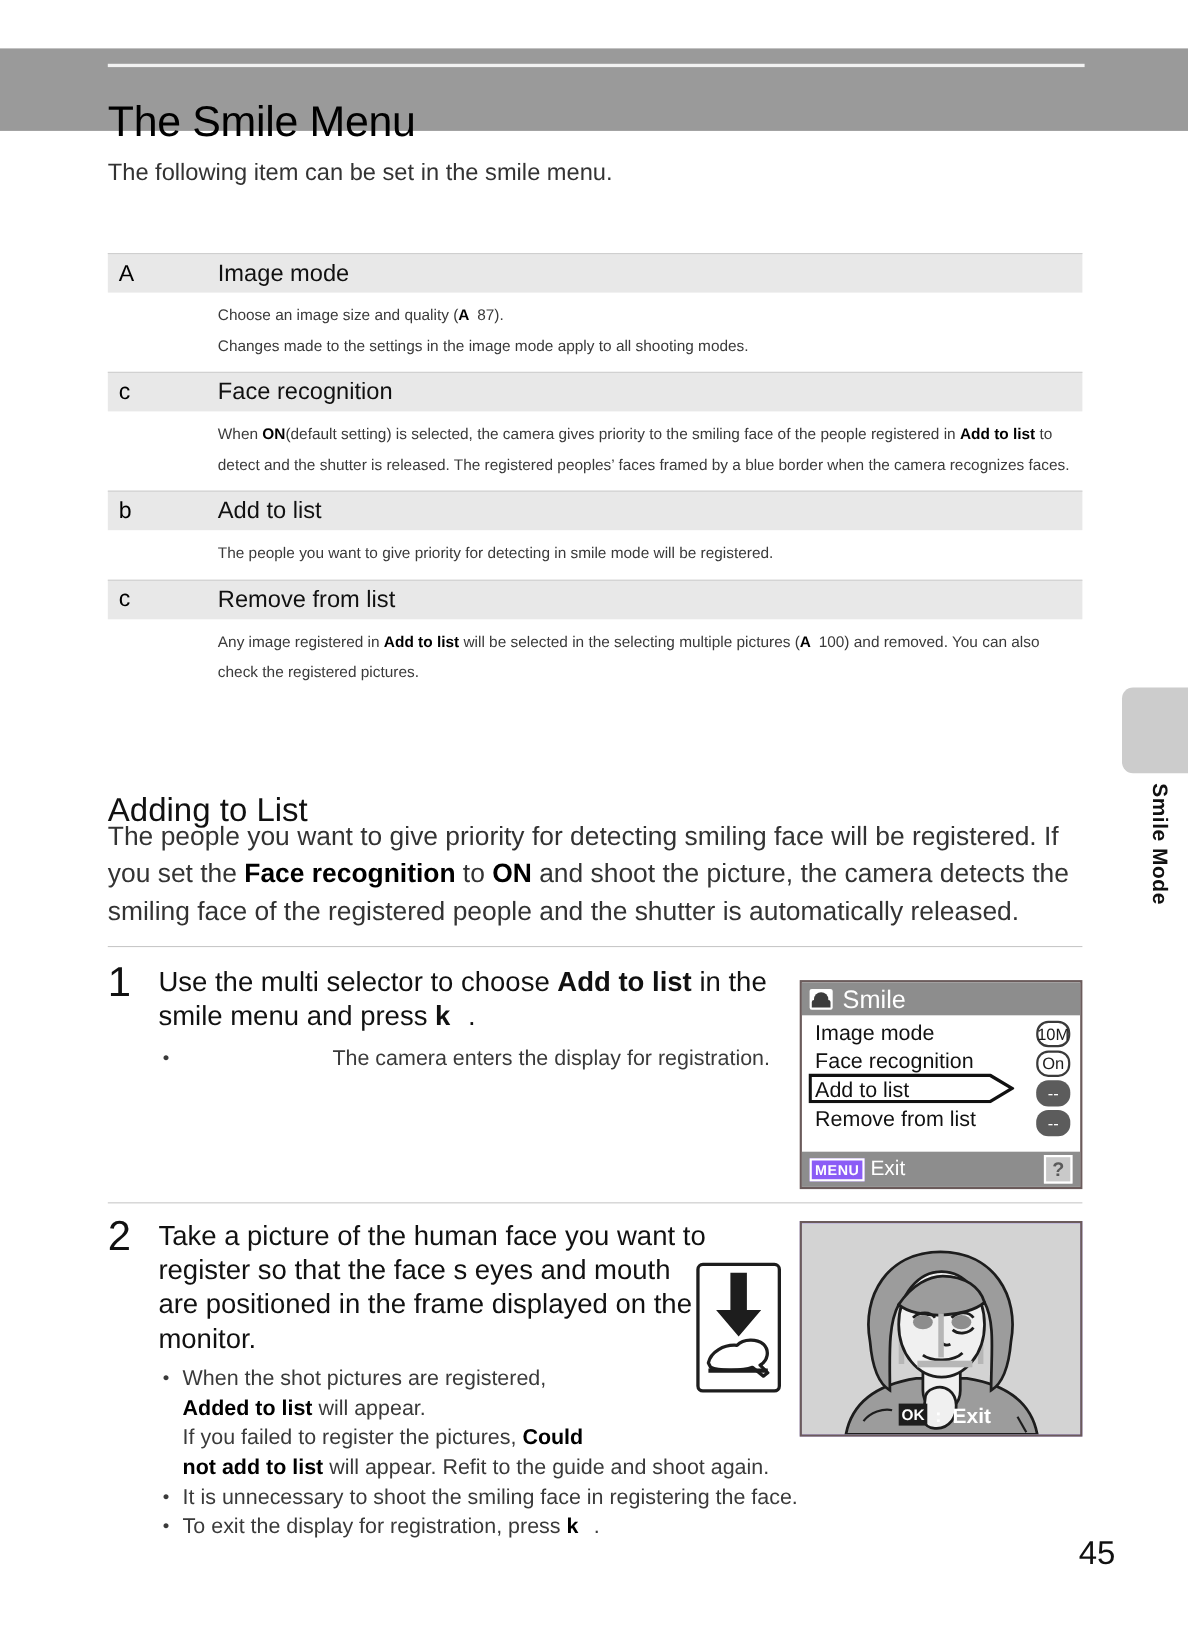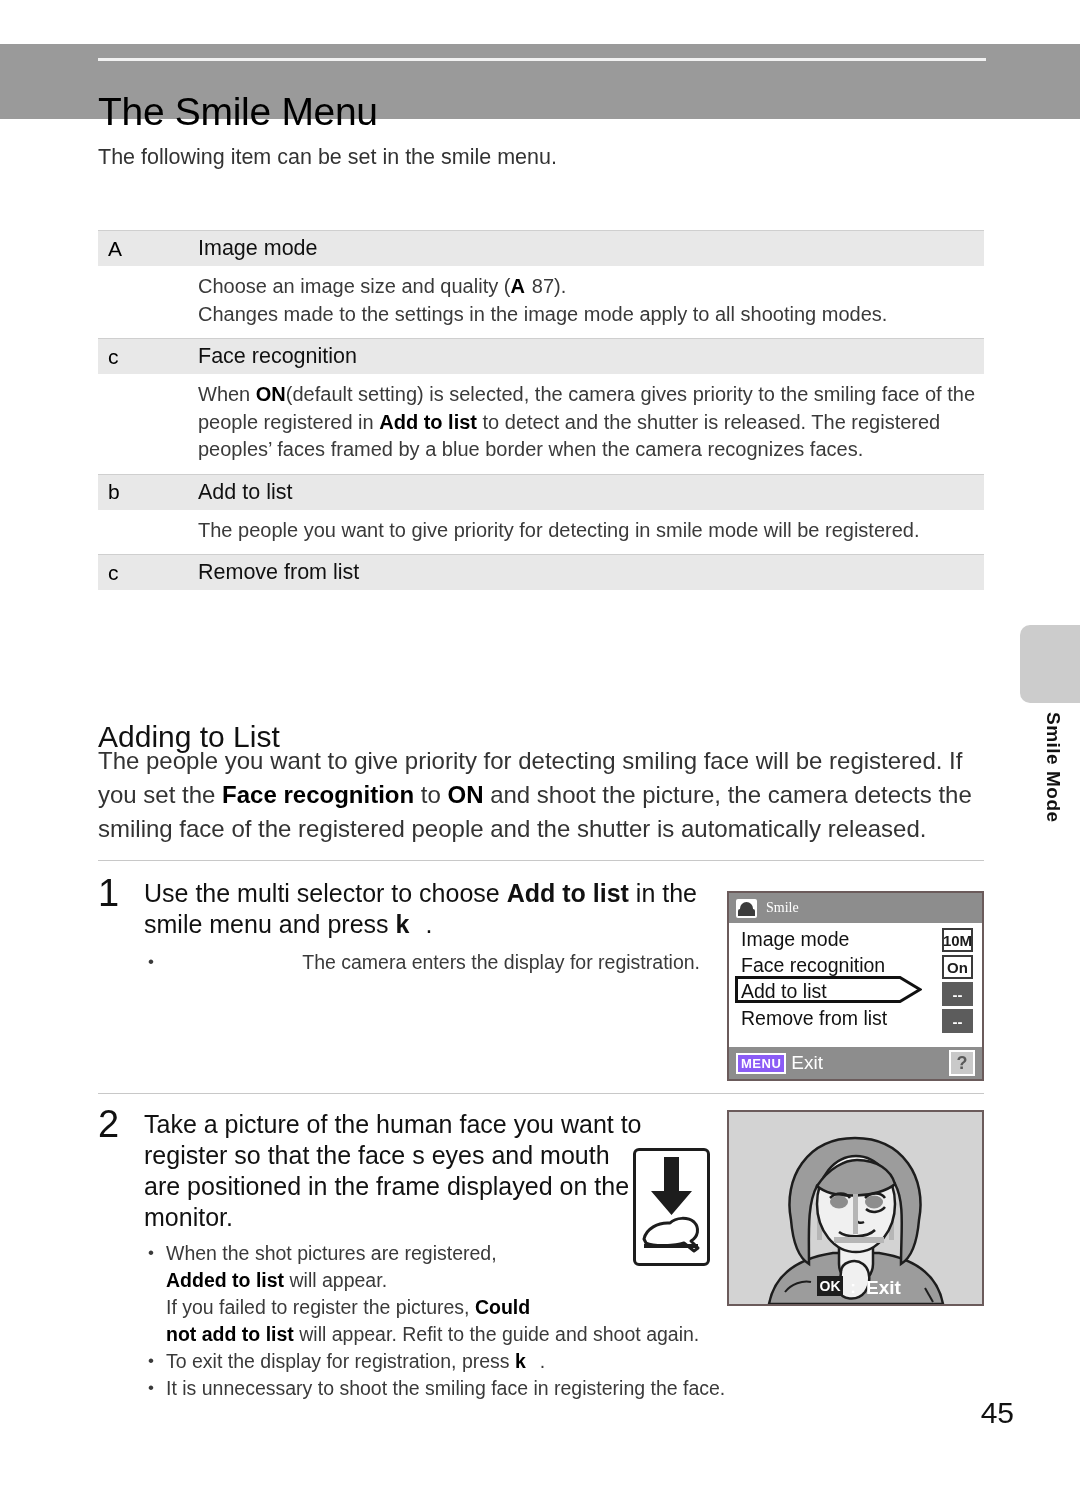--- a/index.html
+++ b/index.html
@@ -74,21 +74,21 @@
     font-size: 21px;
     color: #000;
     box-sizing: border-box;
   }
   .row-head .name-cell {
     font-size: 21.5px;
     color: #111;
   }
   .row-body {
     padding: 7px 0 10px 100px;
-    font-size: 20px;
+    font-size: 14px;
     line-height: 27.5px;
     color: #3a3a3a;
   }
   .row-body b { color: #000; font-weight: bold; }
   .row-body .aref { font-weight: bold; color:#000; padding-right: 7px; }
 
   
   .sec-heading {
     position: absolute;
     left: 98px; top: 695px;
@@ -189,22 +189,22 @@
   }
   .smile-badge::after {
     content: "";
     position: absolute; left: 2px; bottom: 2px;
     width: 17px; height: 7px;
     background: #3c3c3c;
     border-radius: 2px 2px 0 0;
   }
   .cam1-title-text {
     color: #ffffff;
-    font-size: 14px;
-    font-family: Liberation Serif, serif;
+    font-size: 23px;
+    font-family: Liberation Sans, sans-serif;
   }
   .cam1-body { position: relative; height: 122px; }
   .menu-item {
     position: absolute;
     left: 12px;
     font-size: 19.5px;
     color: #111;
     font-family: "Liberation Sans", sans-serif;
     white-space: nowrap;
   }
@@ -217,25 +217,26 @@
     left: 6px; top: 53px;
     width: 187px; height: 27px;
   }
   .val-badge {
     position: absolute;
     right: 9px;
     width: 31px; height: 24px;
     background: #5c5c5c;
     color: #ffffff;
     font-size: 15px;
-    font-weight: bold;
+    font-weight: normal;
     display: flex;
     align-items: center;
     justify-content: center;
     font-family: "Liberation Sans", sans-serif;
+    border-radius: 11px;
   }
   .vb0 { top: 5px; background: #ffffff; color: #1b1b1b; border: 2px solid #3a3a3a; box-sizing: border-box; }
   .vb1 { top: 32px; background: #ffffff; color: #1b1b1b; border: 2px solid #3a3a3a; box-sizing: border-box; }
   .vb2 { top: 59px; }
   .vb3 { top: 86px; }
   .cam1-foot {
     position: absolute;
     left: 0; bottom: 0;
     width: 100%; height: 32px;
     background: #8d8d8d;
@@ -351,20 +352,24 @@
 
   <div class="row-head">
     <div class="icon-cell">b</div>
     <div class="name-cell">Add to list</div>
   </div>
   <div class="row-body">The people you want to give priority for detecting in smile mode will be registered.</div>
 
   <div class="row-head">
     <div class="icon-cell">c</div>
     <div class="name-cell">Remove from list</div>
+  </div>
+  <div class="row-body">
+    Any image registered in <b>Add&nbsp;to&nbsp;list</b> will be selected in the selecting multiple
+    pictures (<span class="aref">A</span>100) and removed. You can also check the registered pictures.
   </div>
 
 </div>
 
 <h2 class="sec-heading">Adding to List</h2>
 <div class="sec-para">
   The people you want to give priority for detecting smiling face will be registered. If
   you set the <b>Face&nbsp;recognition</b> to <b>ON</b> and shoot the picture, the camera detects
   the smiling face of the registered people and the shutter is automatically released.
 </div>
@@ -405,22 +410,22 @@
   </div>
 </div>
 
 <div class="step-num" style="left:98px; top:1103px;">2</div>
 <div class="step-text" style="left:144px; top:1109px; width:500px;">
   Take a picture of the human face you want to register so that the face s eyes and mouth are positioned in the frame displayed on the monitor.
 </div>
 <div class="bullets" style="left:140px; top:1240px; width:640px;">
   <div class="bl">When the shot pictures are registered,<br><b>Added to list</b> will appear.</div>
   <div class="sub">If you failed to register the pictures, <b>Could</b><br><b>not add to list</b> will appear. Refit to the guide and shoot again.</div>
+  <div class="bl">It is unnecessary to shoot the smiling face in registering the face.</div>
   <div class="bl">To exit the display for registration, press <span class="kbsym">k</span>.</div>
-  <div class="bl">It is unnecessary to shoot the smiling face in registering the face.</div>
 </div>
 
 <div class="shutter-card">
   <svg width="71" height="112" viewBox="0 0 71 112">
     <path d="M28 6 H43 V40 H56 L35.5 64 L15 40 H28 Z" fill="#1d1d1d"></path>
     <path d="M8 88 C10 78 22 71 34 72 C40 66 52 66 58 71 C64 77 62 86 55 90 L62 97 L58 100 L48 92 C40 95 18 96 10 92 Z" fill="#ffffff" stroke="#1d1d1d" stroke-width="3" stroke-linejoin="round"></path>
     <line x1="8" y1="95" x2="62" y2="95" stroke="#1d1d1d" stroke-width="4"></line>
   </svg>
 </div>
 

